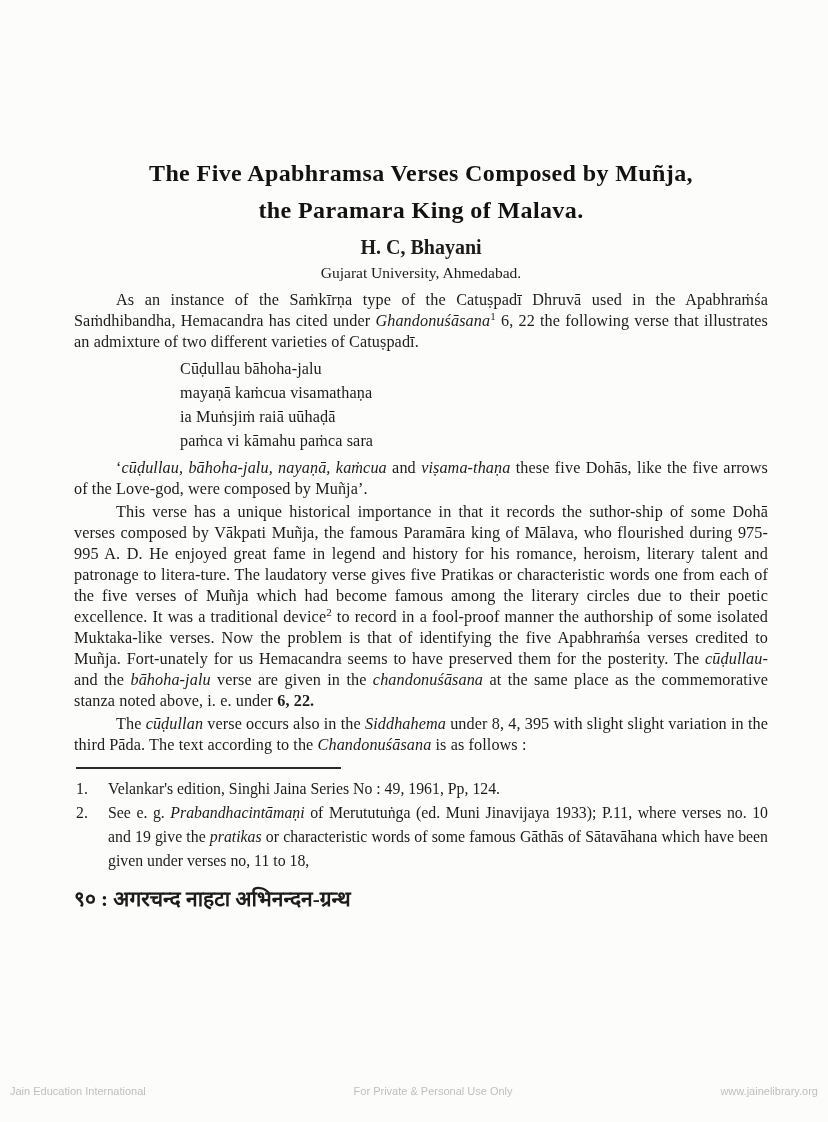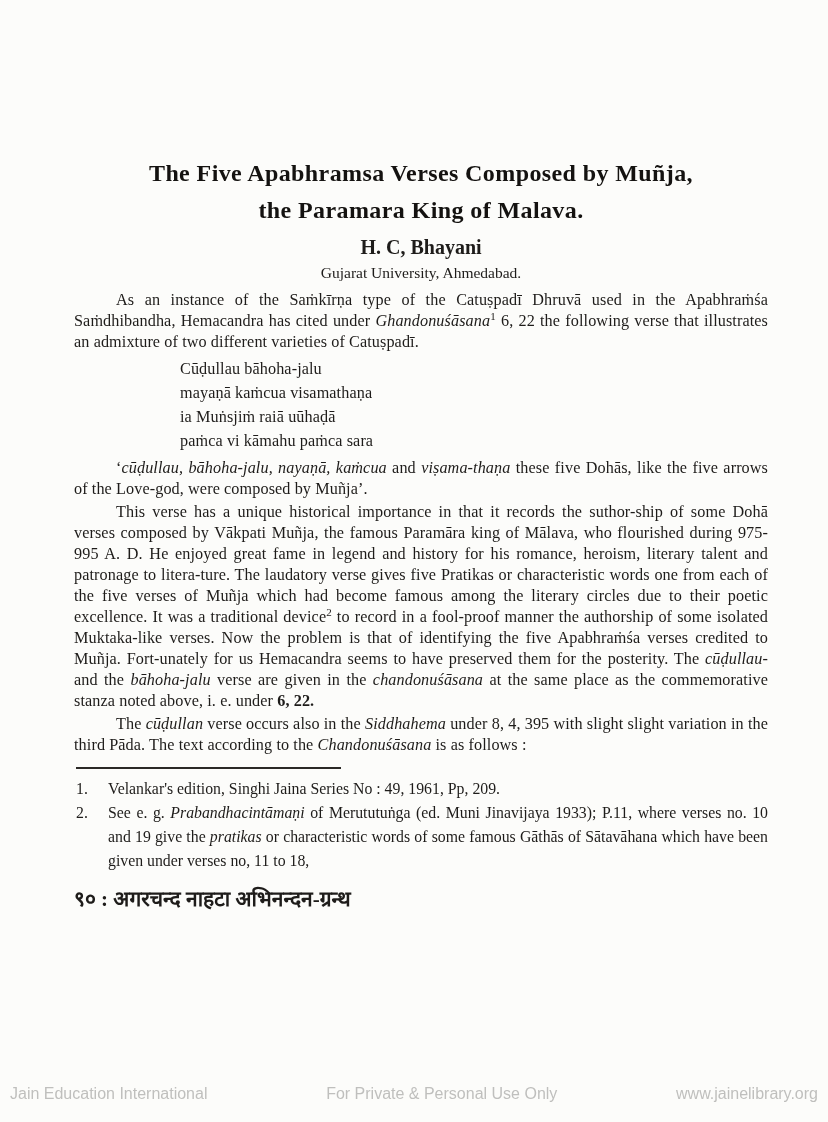--- a/index.html
+++ b/index.html
@@ -80,21 +80,21 @@
   sup { font-size: 11px; line-height: 0; vertical-align: super; }
   .scan-footer {
     position: absolute;
     left: 0;
     right: 0;
     top: 1085px;
     display: flex;
     justify-content: space-between;
     padding: 0 10px 0 10px;
     font-family: "Liberation Sans", sans-serif;
-    font-size: 16px;
+    font-size: 11px;
     color: #bfbfbd;
   }
 </style>
 </head>
 <body>
 
 <div class="scan-page">
   <div class="content">
     <h1 class="title">
       <span>The Five Apabhramsa Verses Composed by Muñja,</span><br>
@@ -113,21 +113,21 @@
         </div>
         <p class="para"><span>‘</span><i>cūḍullau, bāhoha-jalu, nayaṇā, kaṁcua</i><span> and </span><i>viṣama-thaṇa</i><span> these five Dohās, like the five arrows of the Love-god, were composed by Muñja’.</span></p>
         <p class="para"><span>This verse has a unique historical importance in that it records the suthor-ship of some Dohā verses composed by Vākpati Muñja, the famous Paramāra king of Mālava, who flourished during 975-995 A. D. He enjoyed great fame in legend and history for his romance, heroism, literary talent and patronage to litera-ture. The laudatory verse gives five Pratikas or characteristic words one from each of the five verses of Muñja which had become famous among the literary circles due to their poetic excellence. It was a traditional device</span><sup>2</sup><span> to record in a fool-proof manner the authorship of some isolated Muktaka-like verses. Now the problem is that of identifying the five Apabhraṁśa verses credited to Muñja. Fort-unately for us Hemacandra seems to have preserved them for the posterity. The </span><i>cūḍullau-</i><span>and the </span><i>bāhoha-jalu</i><span> verse are given in the </span><i>chandonuśāsana</i><span> at the same place as the commemorative stanza noted above, i. e. under </span><b>6, 22.</b></p>
         <p class="para"><span>The </span><i>cūḍullan</i><span> verse occurs also in the </span><i>Siddhahema</i><span> under 8, 4, 395 with slight slight variation in the third Pāda.  The text according to the </span><i>Chandonuśāsana</i><span> is as follows :</span></p>
       </div>
 
     <hr class="fn-rule">
     <div class="footnotes" id="footnotes">
         <div class="fn-item">
           <span class="fn-marker">1.</span>
-          <div class="fn-text"><span>Velankar's edition, Singhi Jaina Series No : 49, 1961, Pp, 209.</span></div>
+          <div class="fn-text"><span>Velankar's edition, Singhi Jaina Series No : 49, 1961, Pp, 124.</span></div>
         </div>
         <div class="fn-item">
           <span class="fn-marker">2.</span>
           <div class="fn-text"><span>See e. g. </span><i>Prabandhacintāmaṇi</i><span> of Merututuṅga (ed. Muni Jinavijaya 1933); P.11, where verses no. 10 and 19 give the </span><i>pratikas</i><span> or characteristic words of some famous Gāthās of Sātavāhana which have been given under verses no, 11 to 18,</span></div>
         </div>
       </div>
 
     <div class="series-footer">९० : अगरचन्द नाहटा अभिनन्दन-ग्रन्थ</div>
   </div>
 

